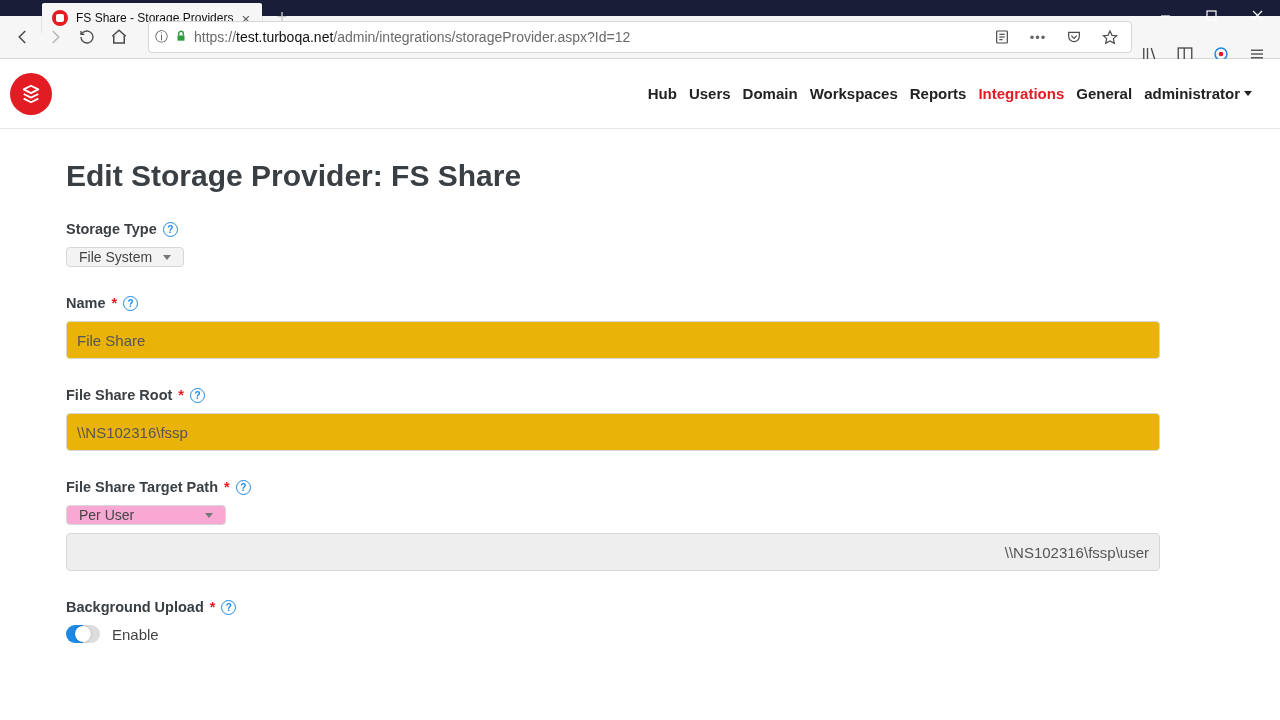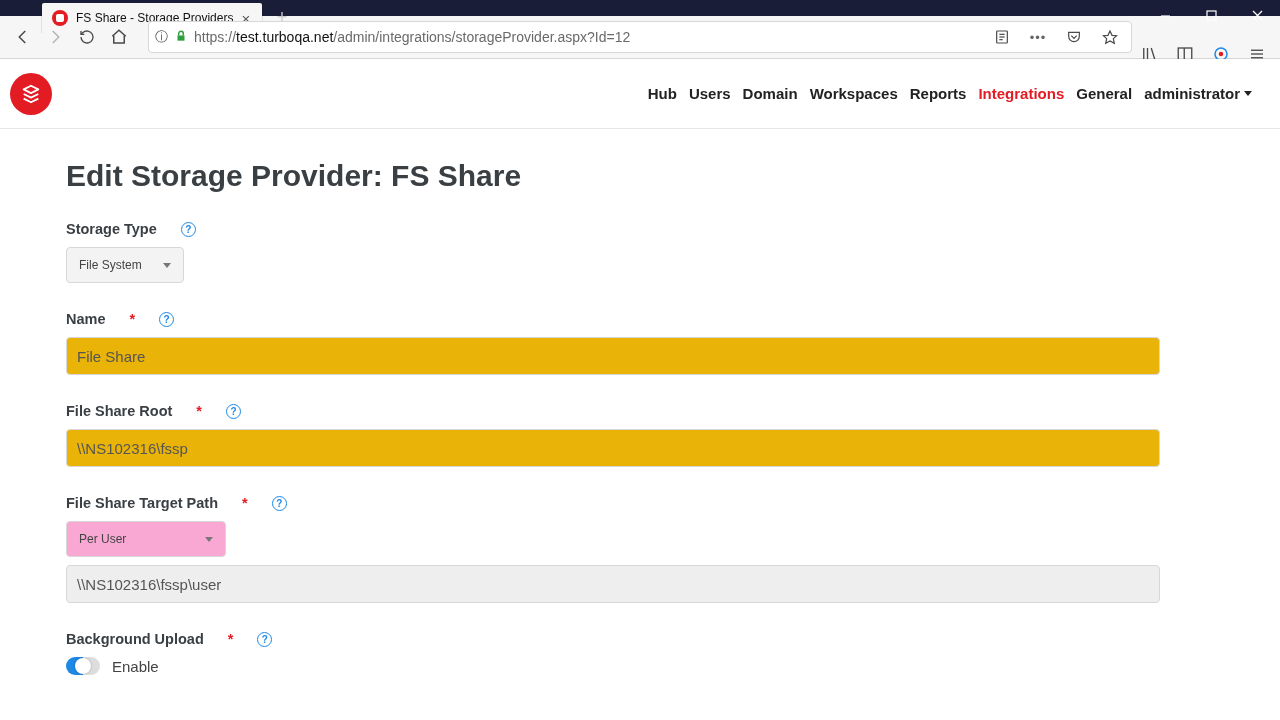--- a/index.html
+++ b/index.html
@@ -36,27 +36,27 @@
   .logo { width:42px; height:42px; border-radius:50%; background:#e31b23; display:flex; align-items:center; justify-content:center;}
   .logo svg { fill:#fff; }
   .navmenu { margin-left:auto; display:flex; gap:12px; font-size:15px; font-weight:600;}
   .navmenu a { color:#222; text-decoration:none; cursor:pointer;}
   .navmenu a.active { color:#e31b23;}
   .navmenu .drop { display:flex; align-items:center; gap:4px;}
   .caret { width:0; height:0; border-left:4px solid transparent; border-right:4px solid transparent; border-top:5px solid #222;}
   .content { padding: 30px 120px 60px 66px; }
   h1 { font-size:30px; font-weight:600; color:#3a3f44; margin-bottom:28px;}
   .field { margin-bottom:28px; }
-  .flabel { font-size:14.5px; font-weight:600; color:#3a3f44; display:flex; align-items:center; gap:24px; margin-bottom:10px;}
+  .flabel { font-size:14.5px; font-weight:600; color:#3a3f44; display:flex; align-items:center; gap:6px; margin-bottom:10px;}
   .req { color:#e31b23; font-weight:700;}
   .help { width:15px; height:15px; border:1.5px solid #1e88e5; color:#1e88e5; border-radius:50%; display:inline-flex; align-items:center; justify-content:center; font-size:10px; font-weight:700; cursor:pointer;}
-  .select { display:inline-flex; align-items:center; justify-content:space-between; height:36px; padding:0 12px; border:1px solid #d7d7d7; border-radius:4px; background:#f3f3f3; font-size:12px; color:#444; cursor:pointer; gap:4px;}
+  .select { display:inline-flex; align-items:center; justify-content:space-between; height:20px; padding:0 12px; border:1px solid #d7d7d7; border-radius:4px; background:#f3f3f3; font-size:14px; color:#444; cursor:pointer; gap:4px;}
   .select .sarrow { width:0;height:0;border-left:4px solid transparent;border-right:4px solid transparent;border-top:5px solid #777;}
   .textin { width:100%; height:38px; border:1px solid #d7d7d7; border-radius:4px; padding:0 10px; font-size:15px; color:#555; background:#eab308;}
-  .textin.readonly { background:#eeeeee;}
+  .textin.readonly { background:#eeeeee;text-align:right;}
   .toggle-row { display:flex; align-items:center; gap:12px; margin-top:6px;}
   .toggle { width:34px; height:18px; border-radius:10px; background:#ddd; position:relative; cursor:pointer;}
   .toggle.on { background:linear-gradient(90deg,#1e88e5 50%,#ddd 50%);}
   .toggle .knob { position:absolute; width:16px; height:16px; background:#fff; border-radius:50%; top:1px; left:1px; box-shadow:0 0 2px rgba(0,0,0,.3);}
   .toggle.on .knob { left:9px;}
   .enablelbl { font-size:15px; color:#444;}
   .spacer { height:200px;}
 </style>
 </head>
 <body>

